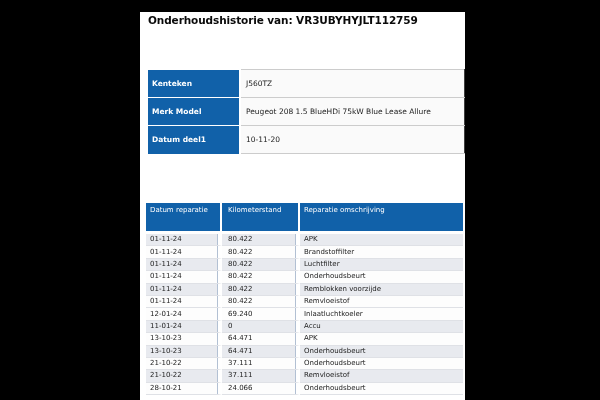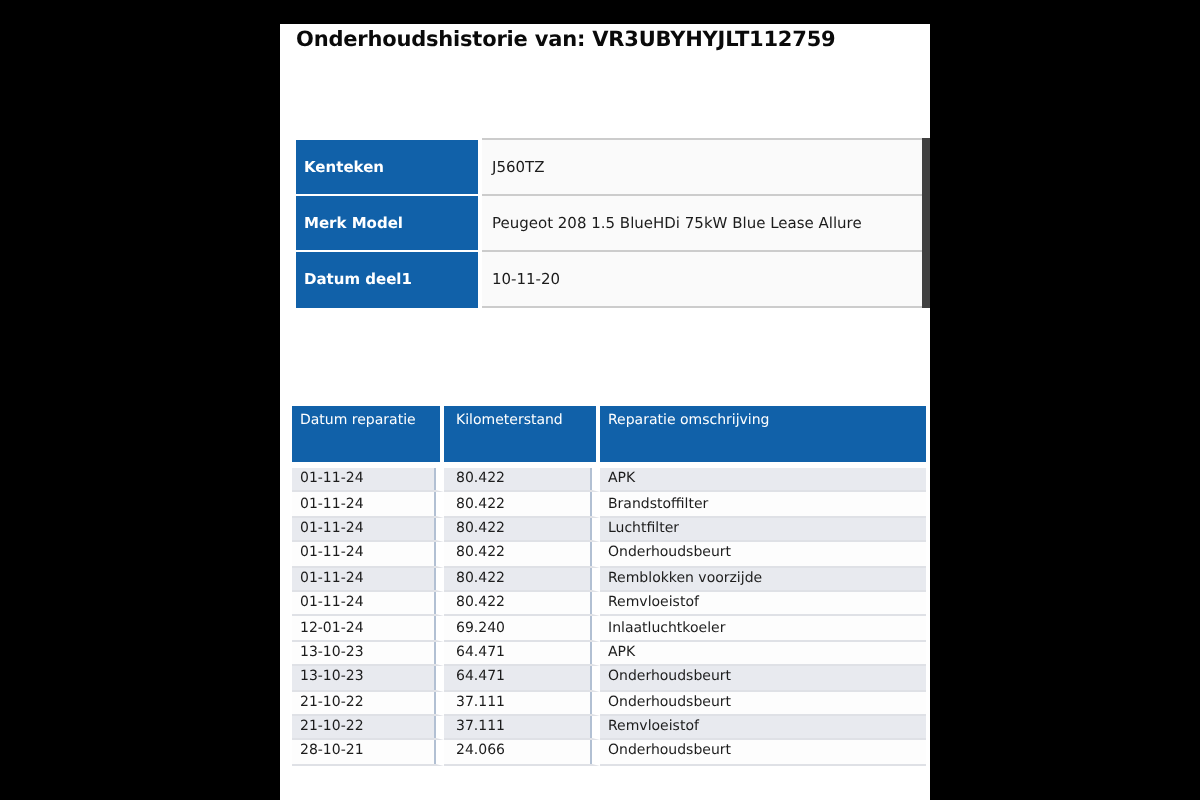--- a/index.html
+++ b/index.html
@@ -43,21 +43,21 @@
     padding: 0 0 0 4px;
     border-bottom: 1px solid rgba(255,255,255,0.35);
     border-right: 2px solid #fff;
   }
   table.info tr:last-child td.label { border-bottom: none; }
   table.info td.value {
     background: #fafafa; color: #1c1c1c; font-size: 7.5px;
     padding: 0 0 0 5px;
     border-top: 1px solid #cccccc;
     border-bottom: 1px solid #cccccc;
-    border-right: 6px solid #404040;
+    border-right: 1px solid #404040;
   }
 
   
   table.hist {
     position: absolute; left: 6px; top: 191px;
     width: 317px; border-collapse: separate; border-spacing: 0;
     table-layout: fixed;
   }
   table.hist th {
     background: var(--blue, #1161a9); color: #fff;
@@ -156,20 +156,25 @@
         <tr class="plain">
           <td class="c1">01-11-24</td>
           <td class="c2">80.422</td>
           <td class="c3">Remvloeistof</td>
         </tr>
         <tr class="plain">
           <td class="c1">12-01-24</td>
           <td class="c2">69.240</td>
           <td class="c3">Inlaatluchtkoeler</td>
         </tr>
+        <tr class="shaded">
+          <td class="c1">11-01-24</td>
+          <td class="c2">0</td>
+          <td class="c3">Accu</td>
+        </tr>
         <tr class="plain">
           <td class="c1">13-10-23</td>
           <td class="c2">64.471</td>
           <td class="c3">APK</td>
         </tr>
         <tr class="shaded">
           <td class="c1">13-10-23</td>
           <td class="c2">64.471</td>
           <td class="c3">Onderhoudsbeurt</td>
         </tr>

